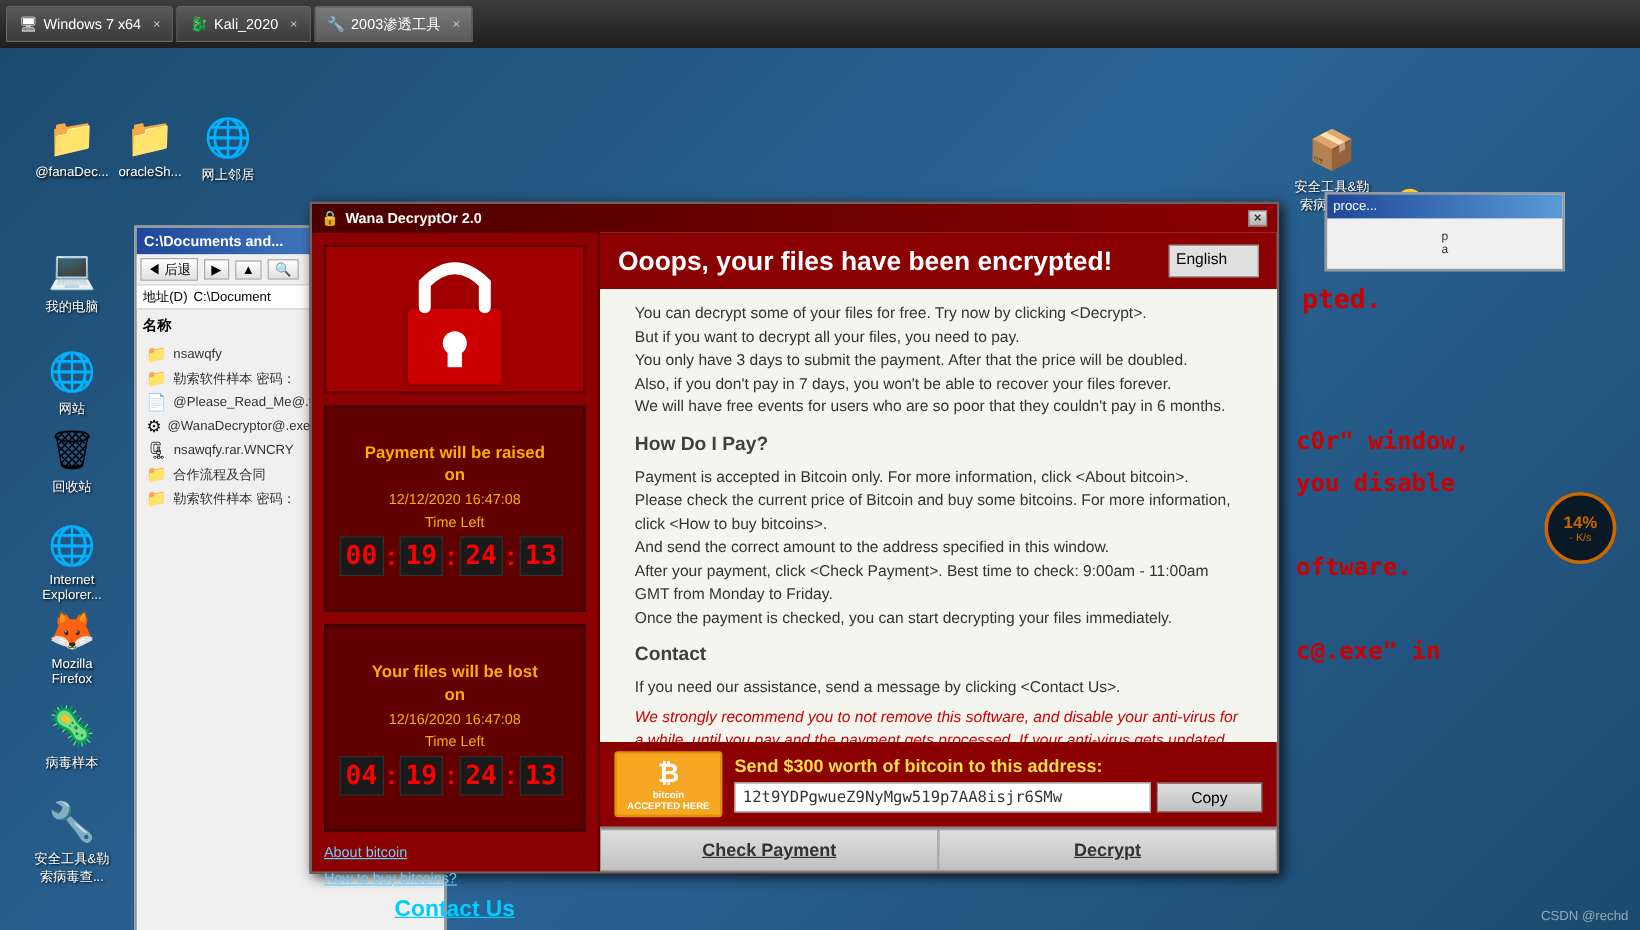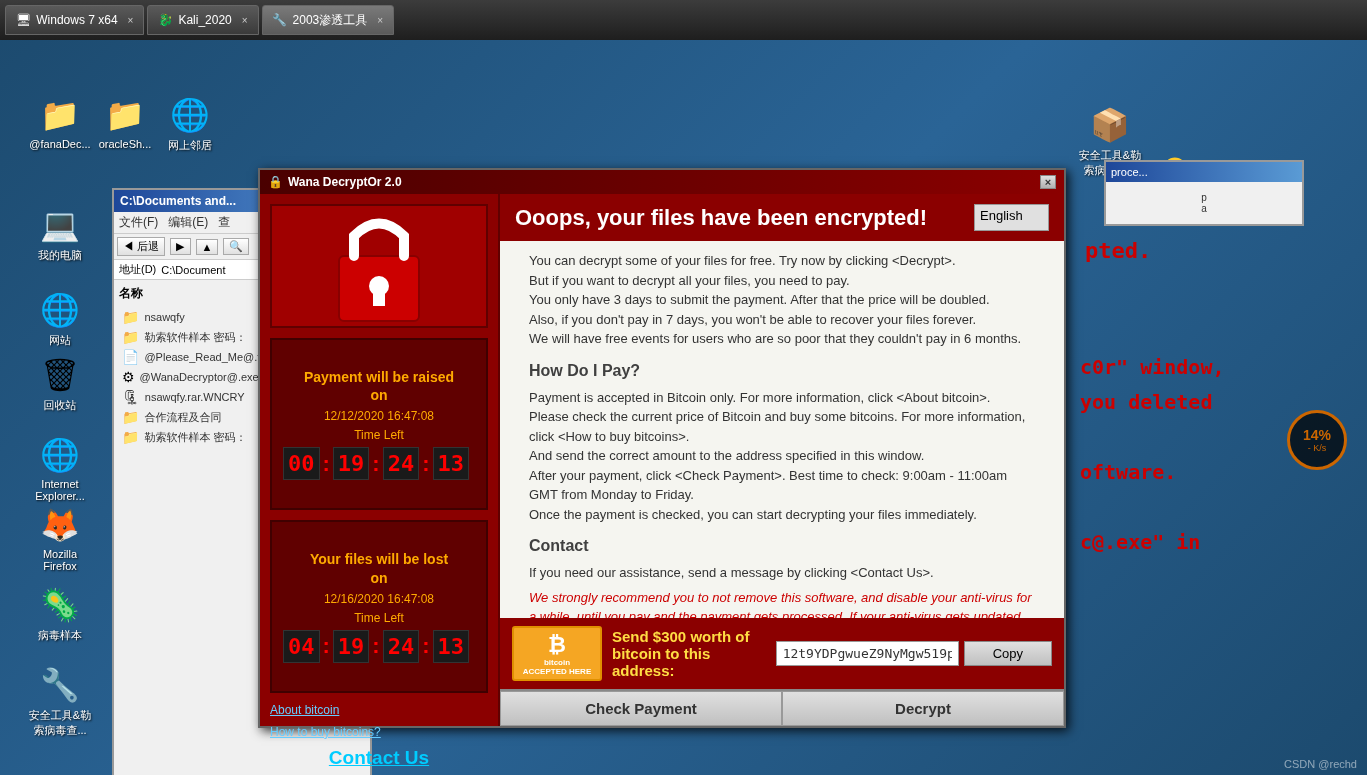--- a/index.html
+++ b/index.html
@@ -452,21 +452,21 @@
     .bitcoin-logo .btc-text {
       font-size: 8px;
       color: white;
       font-weight: bold;
       text-align: center;
     }
 
     .bitcoin-right {
       flex: 1;
       display: flex;
-      flex-direction: row;
+      flex-direction: column;
       gap: 5px;
     }
 
     .bitcoin-send-label {
       color: #ffdd44;
       font-size: 15px;
       font-weight: bold;
     }
 
     .bitcoin-address-row {
@@ -502,20 +502,21 @@
 
     .wc-action-btn {
       flex: 1;
       padding: 8px;
       background: linear-gradient(to bottom, #e0e0e0, #c0c0c0);
       border: 1px solid #999;
       font-size: 15px;
       font-weight: bold;
       cursor: pointer;
       color: #333;
+      text-decoration: underline;
     }
 
     
     .csdn-watermark {
       position: absolute;
       bottom: 5px;
       right: 10px;
       color: rgba(255,255,255,0.5);
       font-size: 11px;
     }
@@ -631,37 +632,32 @@
       <div class="icon-img">📦</div>
       <div class="icon-label">安全工具&amp;勒索病毒查...</div>
     </div>
     <div class="desktop-icon" style="top:110px; left:1130px;">
       <div class="icon-img">🔑</div>
       <div class="icon-label">decrypt_....</div>
     </div>
 
     <div class="desktop-red-text" style="top: 198px; left: 1085px; font-size:22px;">pted.</div>
     <div class="desktop-red-text" style="top: 315px; left: 1080px; font-size:20px;">c0r" window,</div>
-    <div class="desktop-red-text" style="top: 350px; left: 1080px; font-size:20px;">you deleted</div>
+    <div class="desktop-red-text" style="top: 350px; left: 1080px; font-size:20px;">you disable</div>
     <div class="desktop-red-text" style="top: 420px; left: 1080px; font-size:20px;">oftware.</div>
     <div class="desktop-red-text" style="top: 490px; left: 1080px; font-size:20px;">c@.exe" in</div>
 
     <div class="network-speed">
       <div class="percent">14%</div>
       <div class="unit">- K/s</div>
     </div>
 
     <div class="file-explorer">
       <div class="file-explorer-titlebar">
         <span>C:\Documents and...</span>
-      </div>
-      <div class="file-explorer-menu">
-        <span>文件(F)</span>
-        <span>编辑(E)</span>
-        <span>查</span>
       </div>
       <div class="file-explorer-toolbar">
         <button class="fe-btn">◀ 后退</button>
         <button class="fe-btn">▶</button>
         <button class="fe-btn">▲</button>
         <button class="fe-btn">🔍</button>
       </div>
       <div class="file-explorer-addressbar">
         <span>地址(D)</span>
         <span>C:\Document</span>

